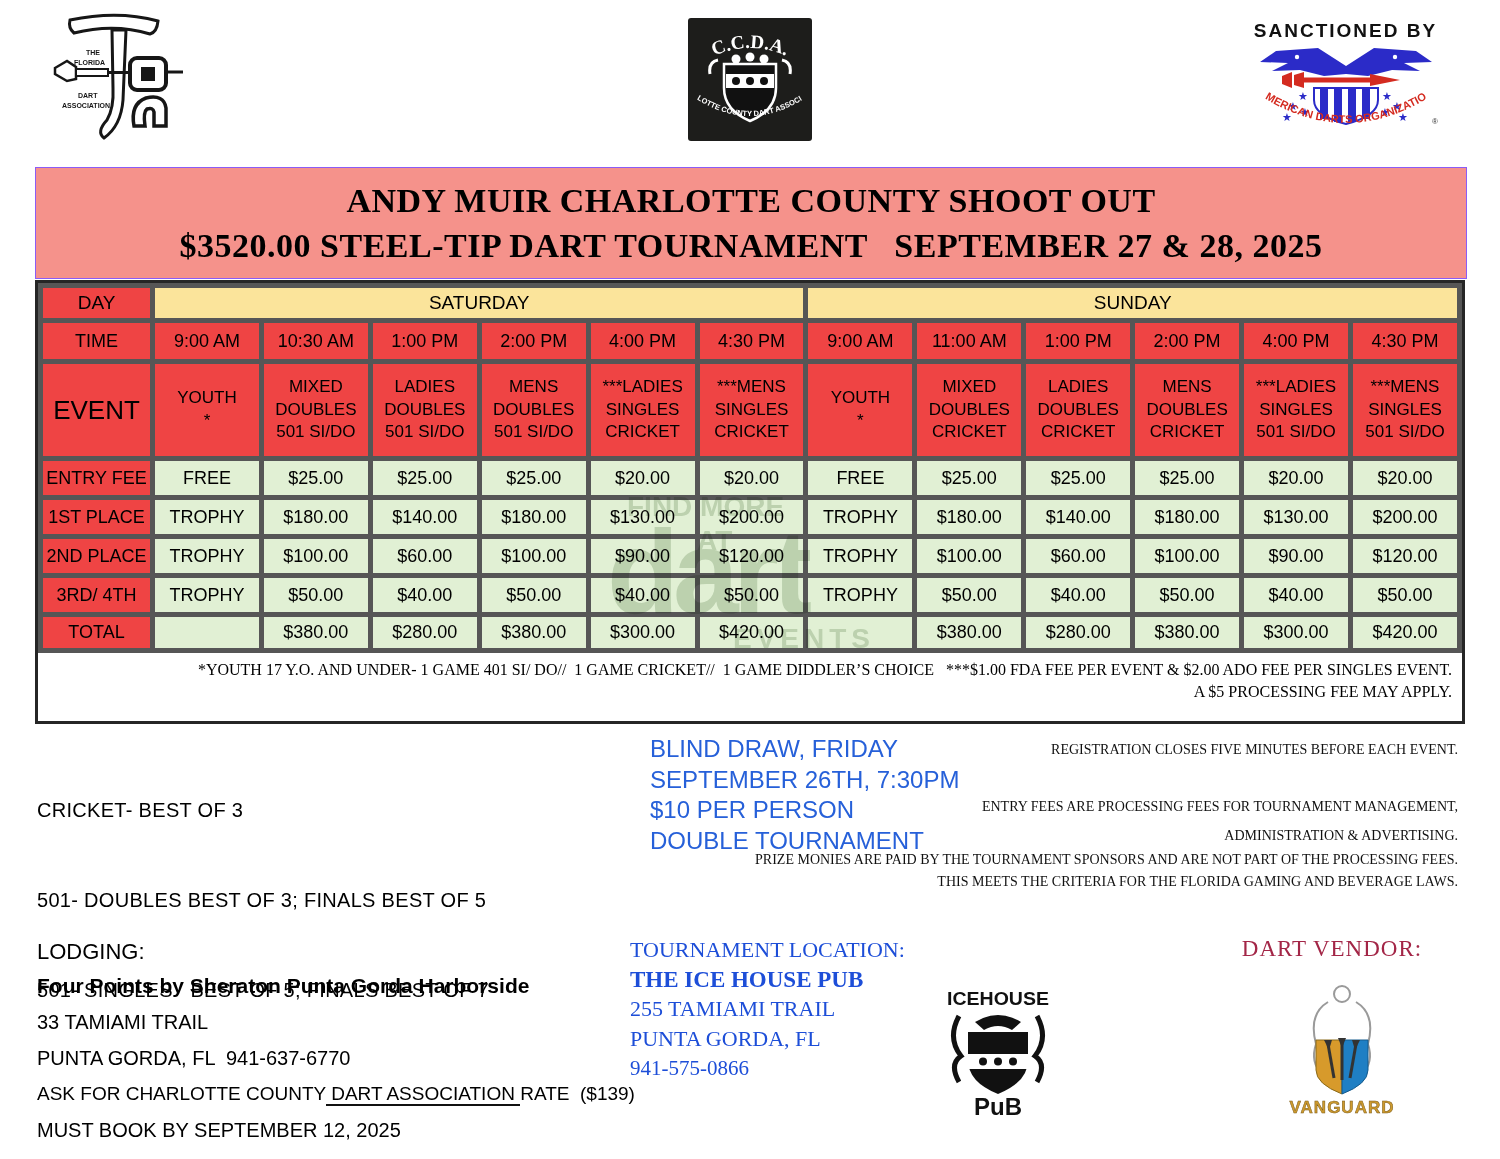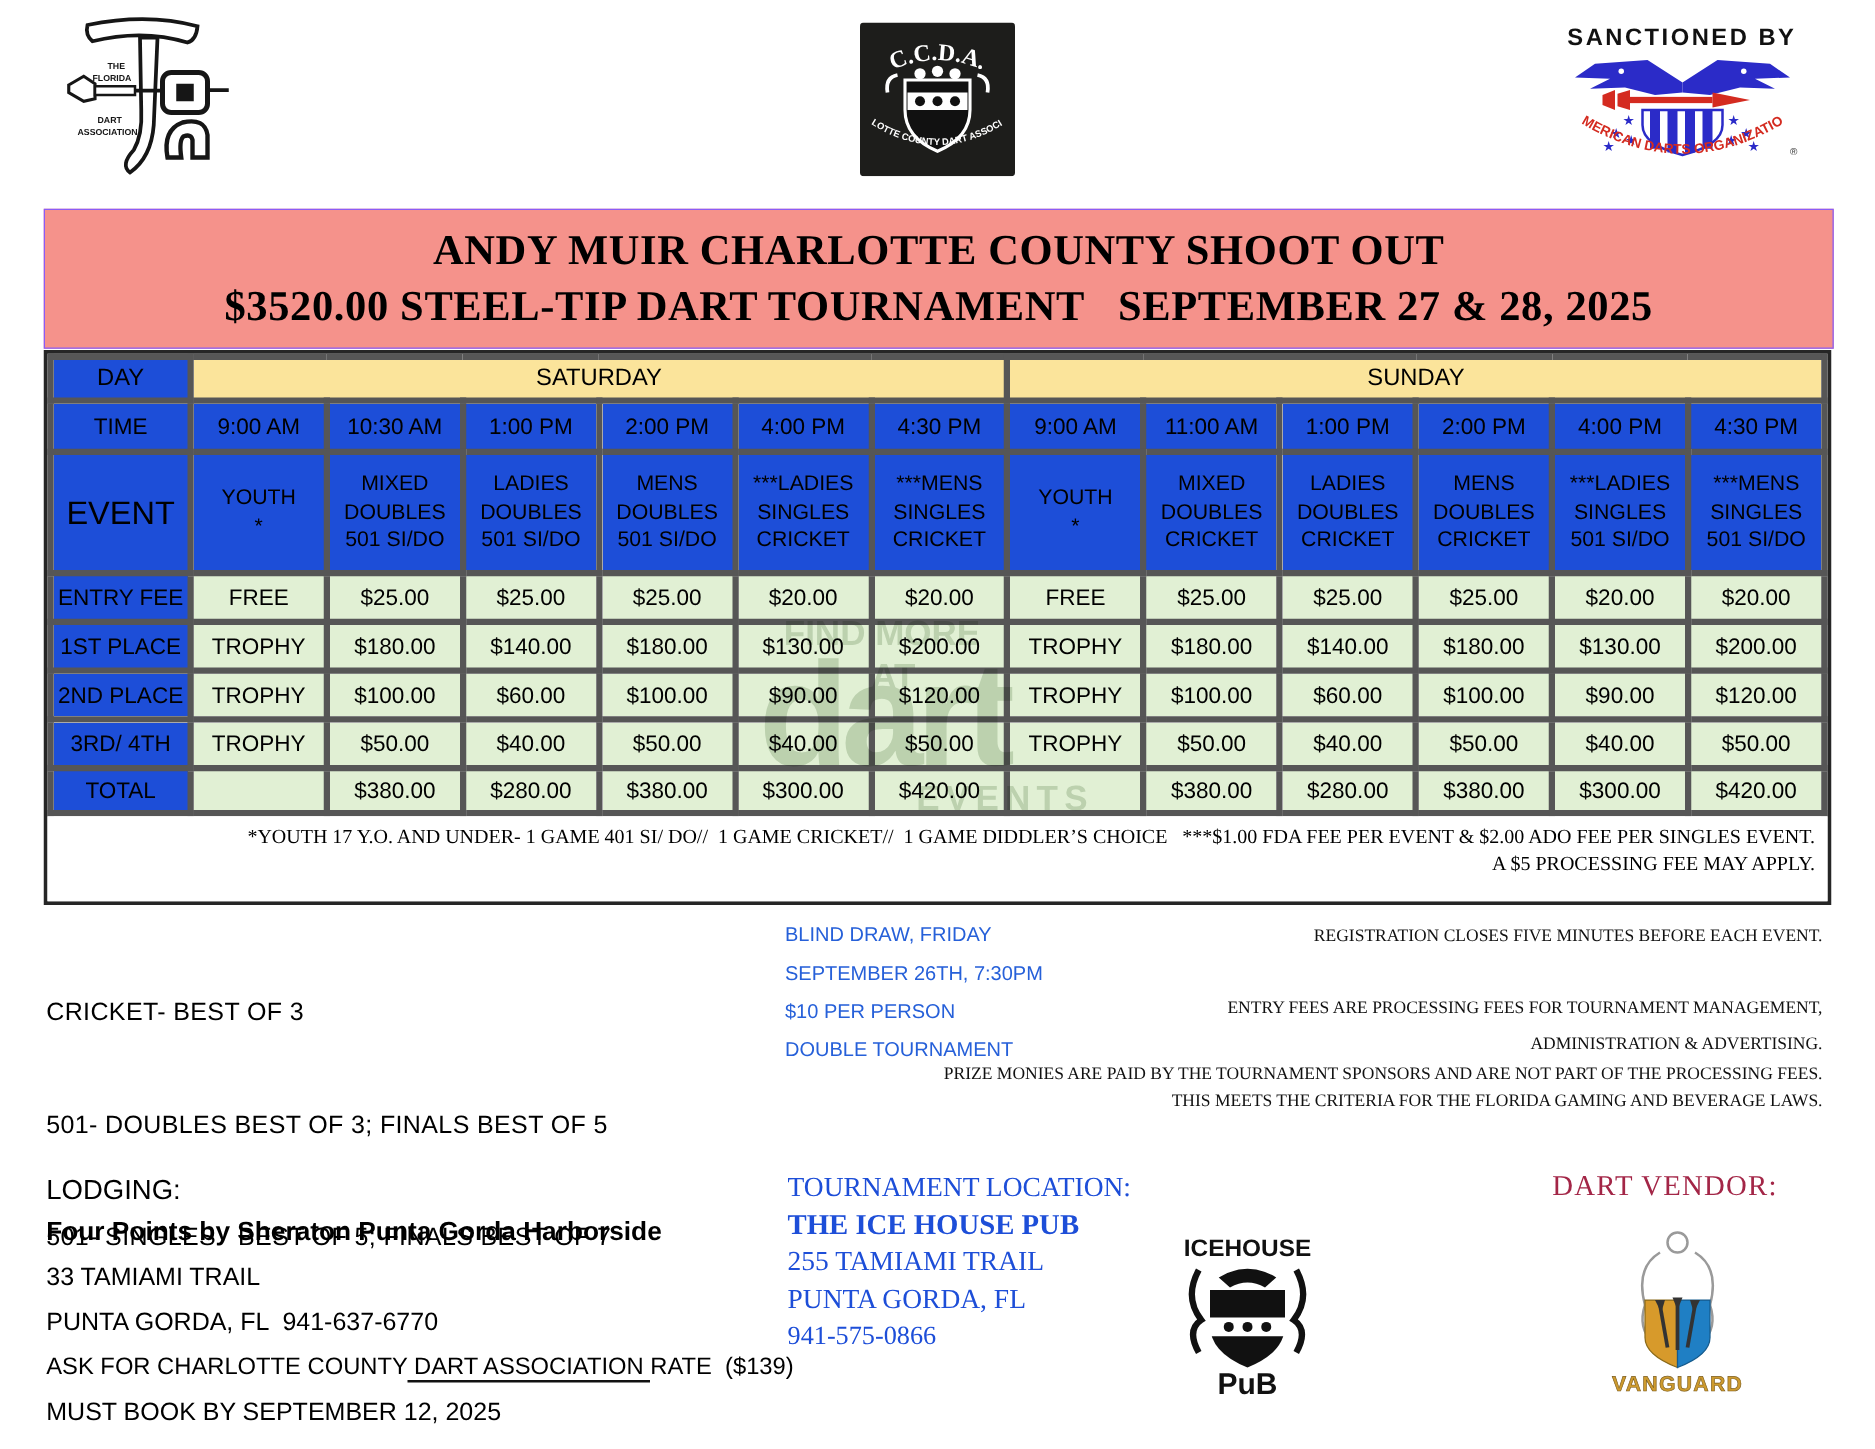--- a/index.html
+++ b/index.html
@@ -12,21 +12,21 @@
           border:1px solid #8b5cf6;display:flex;flex-direction:column;justify-content:center;
           align-items:center;gap:8px;}
   #banner .bline{font-family:"Liberation Serif",serif;font-weight:700;font-size:34px;
           letter-spacing:.5px;white-space:pre-wrap;line-height:1.1;}
 
   
   #tablewrap{left:35px;top:280px;width:1430px;border:3px solid #262626;background:#fff;box-sizing:border-box;}
   #grid{border-collapse:collapse;table-layout:fixed;width:100%;}
   #grid td{border:5px solid #565656;text-align:center;vertical-align:middle;padding:0;
            font-family:"Liberation Sans",sans-serif;color:#000;overflow:hidden;}
-  .cw{background:#1d4ed8;}
+  .cw{background:#ef4444;}
   .cy{background:#FBE49B;}
   .cg{background:#E1F0D4;}
   .r-day td{height:30px;font-size:19px;}
   .r-time td{height:36px;font-size:18px;}
   .r-event td{height:92px;font-size:17px;}
   .r-fee td{height:34px;font-size:18px;}
   .r-total td{height:31px;font-size:18px;}
   .evt{white-space:pre-line;line-height:1.35;}
   .evlabel{font-size:26px !important;}
   #footnote{background:#fff;padding:8px 10px 20px 10px;font-family:"Liberation Serif",serif;}
@@ -37,21 +37,21 @@
   #watermark{left:605px;top:485px;width:300px;height:180px;pointer-events:none;z-index:6;
              opacity:.38;color:#8FA887;mix-blend-mode:multiply;font-weight:700;}
   #watermark div{position:absolute;line-height:1;}
   #wm-find{left:22px;top:8px;font-size:28px;}
   #wm-at{left:92px;top:42px;font-size:28px;}
   #wm-dart{left:2px;top:28px;font-size:118px;letter-spacing:-6px;}
   #wm-events{left:128px;top:140px;font-size:28px;letter-spacing:5px;}
 
   
   #contact{left:37px;top:735px;font-size:20px;line-height:30px;white-space:pre-wrap;letter-spacing:.3px;}
-  #draw{left:628px;top:734px;font-size:16px;line-height:30.5px;font-weight:400;}
+  #draw{left:650px;top:734px;font-size:24px;line-height:30.5px;font-weight:400;}
   #notes{left:600px;top:742px;width:858px;text-align:right;font-family:"Liberation Serif",serif;
          font-size:14px;color:#111;}
   #notes .n1{margin-bottom:41px;}
   #notes .n3{margin-top:13px;}
   #notes .n4{margin-top:8px;}
   #notes .n5{margin-top:6px;}
 
   
   #lodging{left:37px;top:938px;font-size:20px;line-height:28px;}
   #lodging .lg-title{font-size:22px;margin-bottom:6px;}

